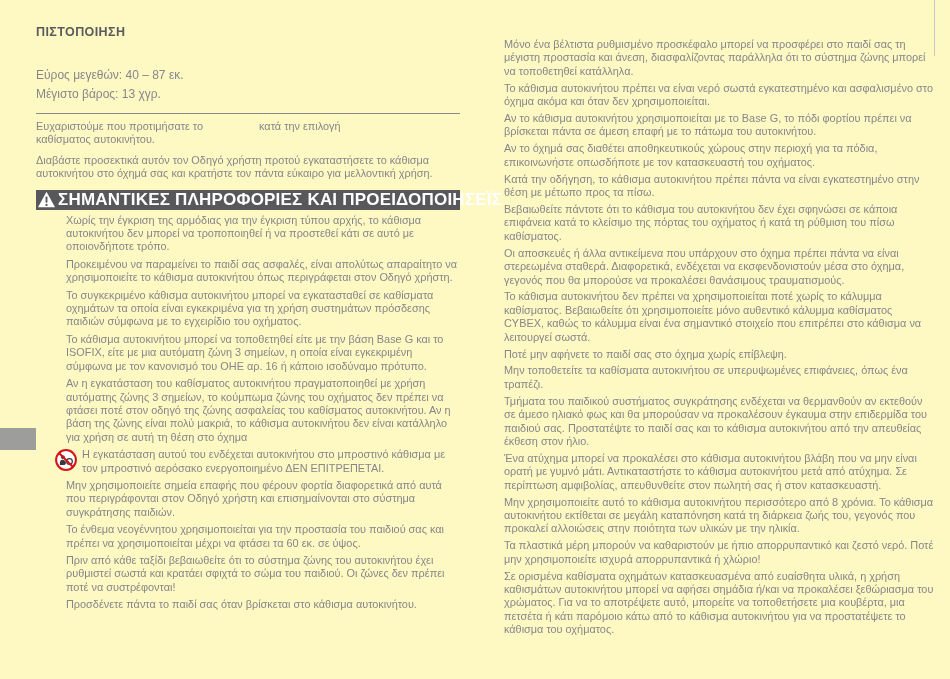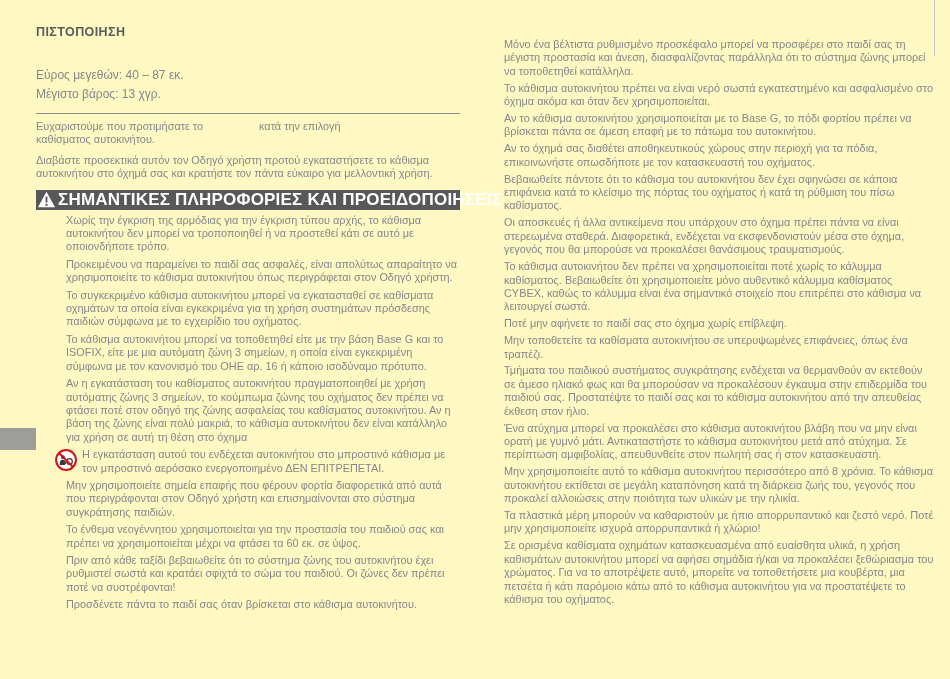--- a/index.html
+++ b/index.html
@@ -107,20 +107,21 @@
         </div>
 
     </div>
   </div>
 
   <div class="col-right body-text">
       <p>Μόνο ένα βέλτιστα ρυθμισμένο προσκέφαλο μπορεί να προσφέρει στο παιδί σας τη μέγιστη προστασία και άνεση, διασφαλίζοντας παράλληλα ότι το σύστημα ζώνης μπορεί να τοποθετηθεί κατάλληλα.</p>
       <p>Το κάθισμα αυτοκινήτου πρέπει να είναι νερό σωστά εγκατεστημένο και ασφαλισμένο στο όχημα ακόμα και όταν δεν χρησιμοποιείται.</p>
       <p>Αν το κάθισμα αυτοκινήτου χρησιμοποιείται με το Base G, το πόδι φορτίου πρέπει να βρίσκεται πάντα σε άμεση επαφή με το πάτωμα του αυτοκινήτου.</p>
       <p>Αν το όχημά σας διαθέτει αποθηκευτικούς χώρους στην περιοχή για τα πόδια, επικοινωνήστε οπωσδήποτε με τον κατασκευαστή του οχήματος.</p>
+      <p>Κατά την οδήγηση, το κάθισμα αυτοκινήτου πρέπει πάντα να είναι εγκατεστημένο στην θέση με μέτωπο προς τα πίσω.</p>
       <p>Βεβαιωθείτε πάντοτε ότι το κάθισμα του αυτοκινήτου δεν έχει σφηνώσει σε κάποια επιφάνεια κατά το κλείσιμο της πόρτας του οχήματος ή κατά τη ρύθμιση του πίσω καθίσματος.</p>
       <p>Οι αποσκευές ή άλλα αντικείμενα που υπάρχουν στο όχημα πρέπει πάντα να είναι στερεωμένα σταθερά. Διαφορετικά, ενδέχεται να εκσφενδονιστούν μέσα στο όχημα, γεγονός που θα μπορούσε να προκαλέσει θανάσιμους τραυματισμούς.</p>
       <p>Το κάθισμα αυτοκινήτου δεν πρέπει να χρησιμοποιείται ποτέ χωρίς το κάλυμμα καθίσματος. Βεβαιωθείτε ότι χρησιμοποιείτε μόνο αυθεντικό κάλυμμα καθίσματος CYBEX, καθώς το κάλυμμα είναι ένα σημαντικό στοιχείο που επιτρέπει στο κάθισμα να λειτουργεί σωστά.</p>
       <p>Ποτέ μην αφήνετε το παιδί σας στο όχημα χωρίς επίβλεψη.</p>
       <p>Μην τοποθετείτε τα καθίσματα αυτοκινήτου σε υπερυψωμένες επιφάνειες, όπως ένα τραπέζι.</p>
       <p>Τμήματα του παιδικού συστήματος συγκράτησης ενδέχεται να θερμανθούν αν εκτεθούν σε άμεσο ηλιακό φως και θα μπορούσαν να προκαλέσουν έγκαυμα στην επιδερμίδα του παιδιού σας. Προστατέψτε το παιδί σας και το κάθισμα αυτοκινήτου από την απευθείας έκθεση στον ήλιο.</p>
       <p>Ένα ατύχημα μπορεί να προκαλέσει στο κάθισμα αυτοκινήτου βλάβη που να μην είναι ορατή με γυμνό μάτι. Αντικαταστήστε το κάθισμα αυτοκινήτου μετά από ατύχημα. Σε περίπτωση αμφιβολίας, απευθυνθείτε στον πωλητή σας ή στον κατασκευαστή.</p>
       <p>Μην χρησιμοποιείτε αυτό το κάθισμα αυτοκινήτου περισσότερο από 8 χρόνια. Το κάθισμα αυτοκινήτου εκτίθεται σε μεγάλη καταπόνηση κατά τη διάρκεια ζωής του, γεγονός που προκαλεί αλλοιώσεις στην ποιότητα των υλικών με την ηλικία.</p>
       <p>Τα πλαστικά μέρη μπορούν να καθαριστούν με ήπιο απορρυπαντικό και ζεστό νερό. Ποτέ μην χρησιμοποιείτε ισχυρά απορρυπαντικά ή χλώριο!</p>
       <p>Σε ορισμένα καθίσματα οχημάτων κατασκευασμένα από ευαίσθητα υλικά, η χρήση καθισμάτων αυτοκινήτου μπορεί να αφήσει σημάδια ή/και να προκαλέσει ξεθώριασμα του χρώματος.  Για να το αποτρέψετε αυτό, μπορείτε να τοποθετήσετε μια κουβέρτα, μια πετσέτα ή κάτι παρόμοιο κάτω από το κάθισμα αυτοκινήτου για να προστατέψετε το κάθισμα του οχήματος.</p>

